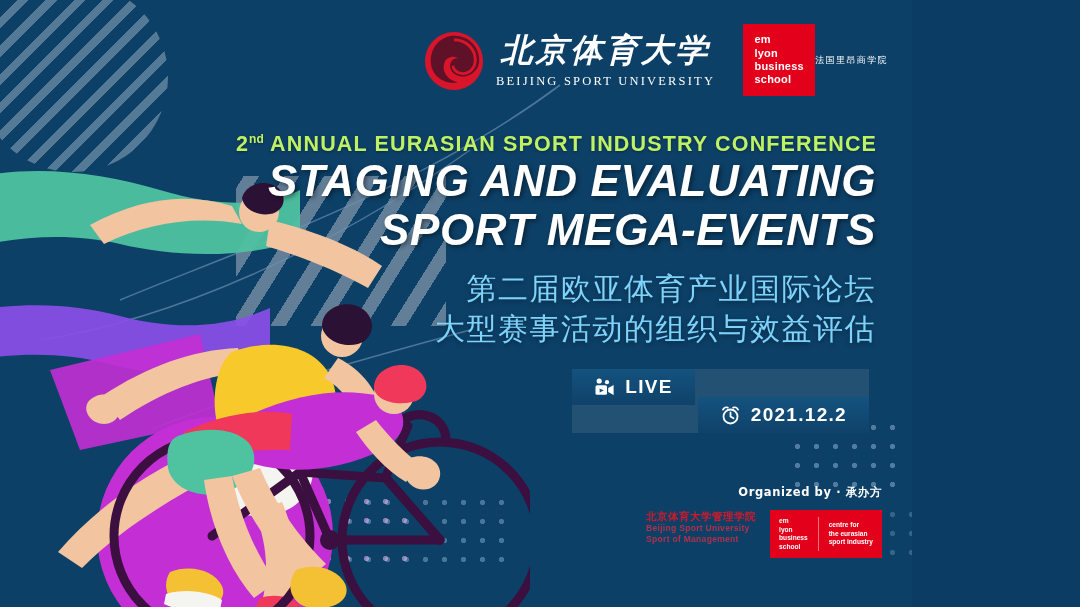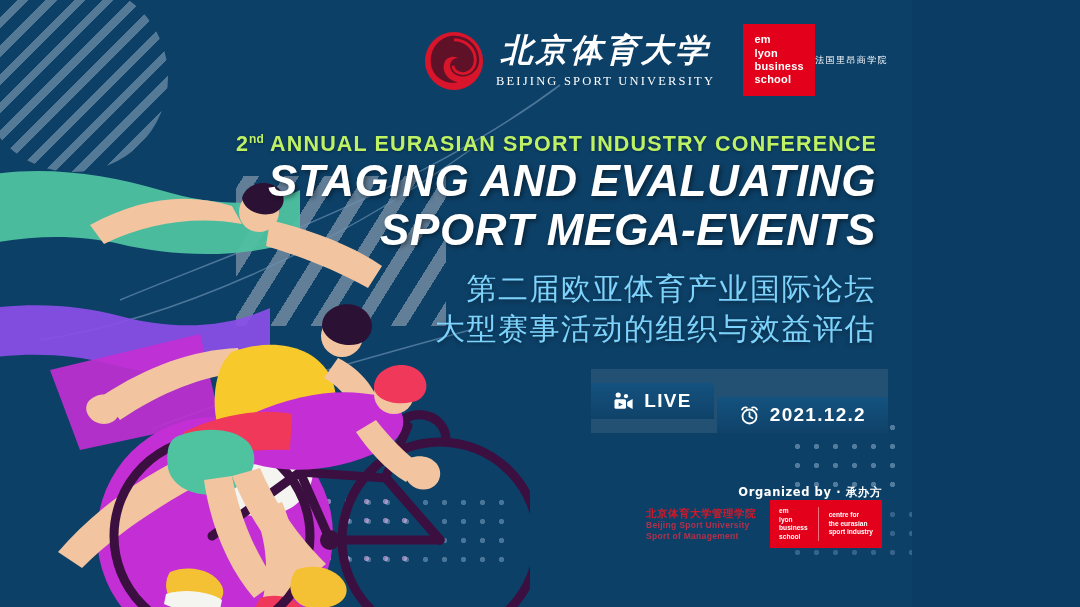--- a/index.html
+++ b/index.html
@@ -115,45 +115,45 @@
     font-family:"DejaVu Sans", sans-serif;
     margin-top:14px;
     color:#7dd3fc; font-size:30px; font-weight:500;
     line-height:1.35; letter-spacing:1.5px;
     text-shadow:0 2px 5px rgba(0,0,0,.4);
     white-space:nowrap;
   }
 
   
   .badges {
-    position:absolute; right:24px; top:369px;
-    display:flex; align-items:center;
+    position:absolute; right:43px; top:369px;
+    display:flex; align-items:flex-start;
     background:rgba(255,255,255,.09);
   }
   .badge {
     display:flex; align-items:center; gap:10px;
     padding:7px 22px;
     color:#ffffff; font-size:19px; font-weight:700; letter-spacing:1.3px;
     background:linear-gradient(180deg,#14527f 0%, #0f4269 100%);
     white-space:nowrap;
   }
   .badge + .badge { margin-left:3px;margin-top:28px; }
   .badge svg { display:block; }
 
   
   .organized {
     position:absolute; right:30px; top:485px;
     text-align:right;
   }
   .organized-label {
     font-family:"DejaVu Sans", sans-serif;
     color:#ffffff; font-size:11.5px; font-weight:700; letter-spacing:.6px;
-    margin-bottom:0;
-  }
-  .org-logos { display:flex; align-items:center; justify-content:flex-end; gap:14px; }
+    margin-bottom:10px;
+  }
+  .org-logos { display:flex; align-items:flex-start; justify-content:flex-end; gap:14px; }
   .bsu-som { text-align:left; line-height:1.25; }
   .bsu-som-cn {
     font-family:"DejaVu Sans", sans-serif;
     color:#d4182a; font-size:10.5px; font-weight:700; letter-spacing:.5px;
   }
   .bsu-som-en1, .bsu-som-en2 {
     color:#b3304a; font-size:8.5px; font-weight:700; letter-spacing:.3px;
   }
   .org-red-box {
     background:#e2001a; display:flex; gap:10px;

